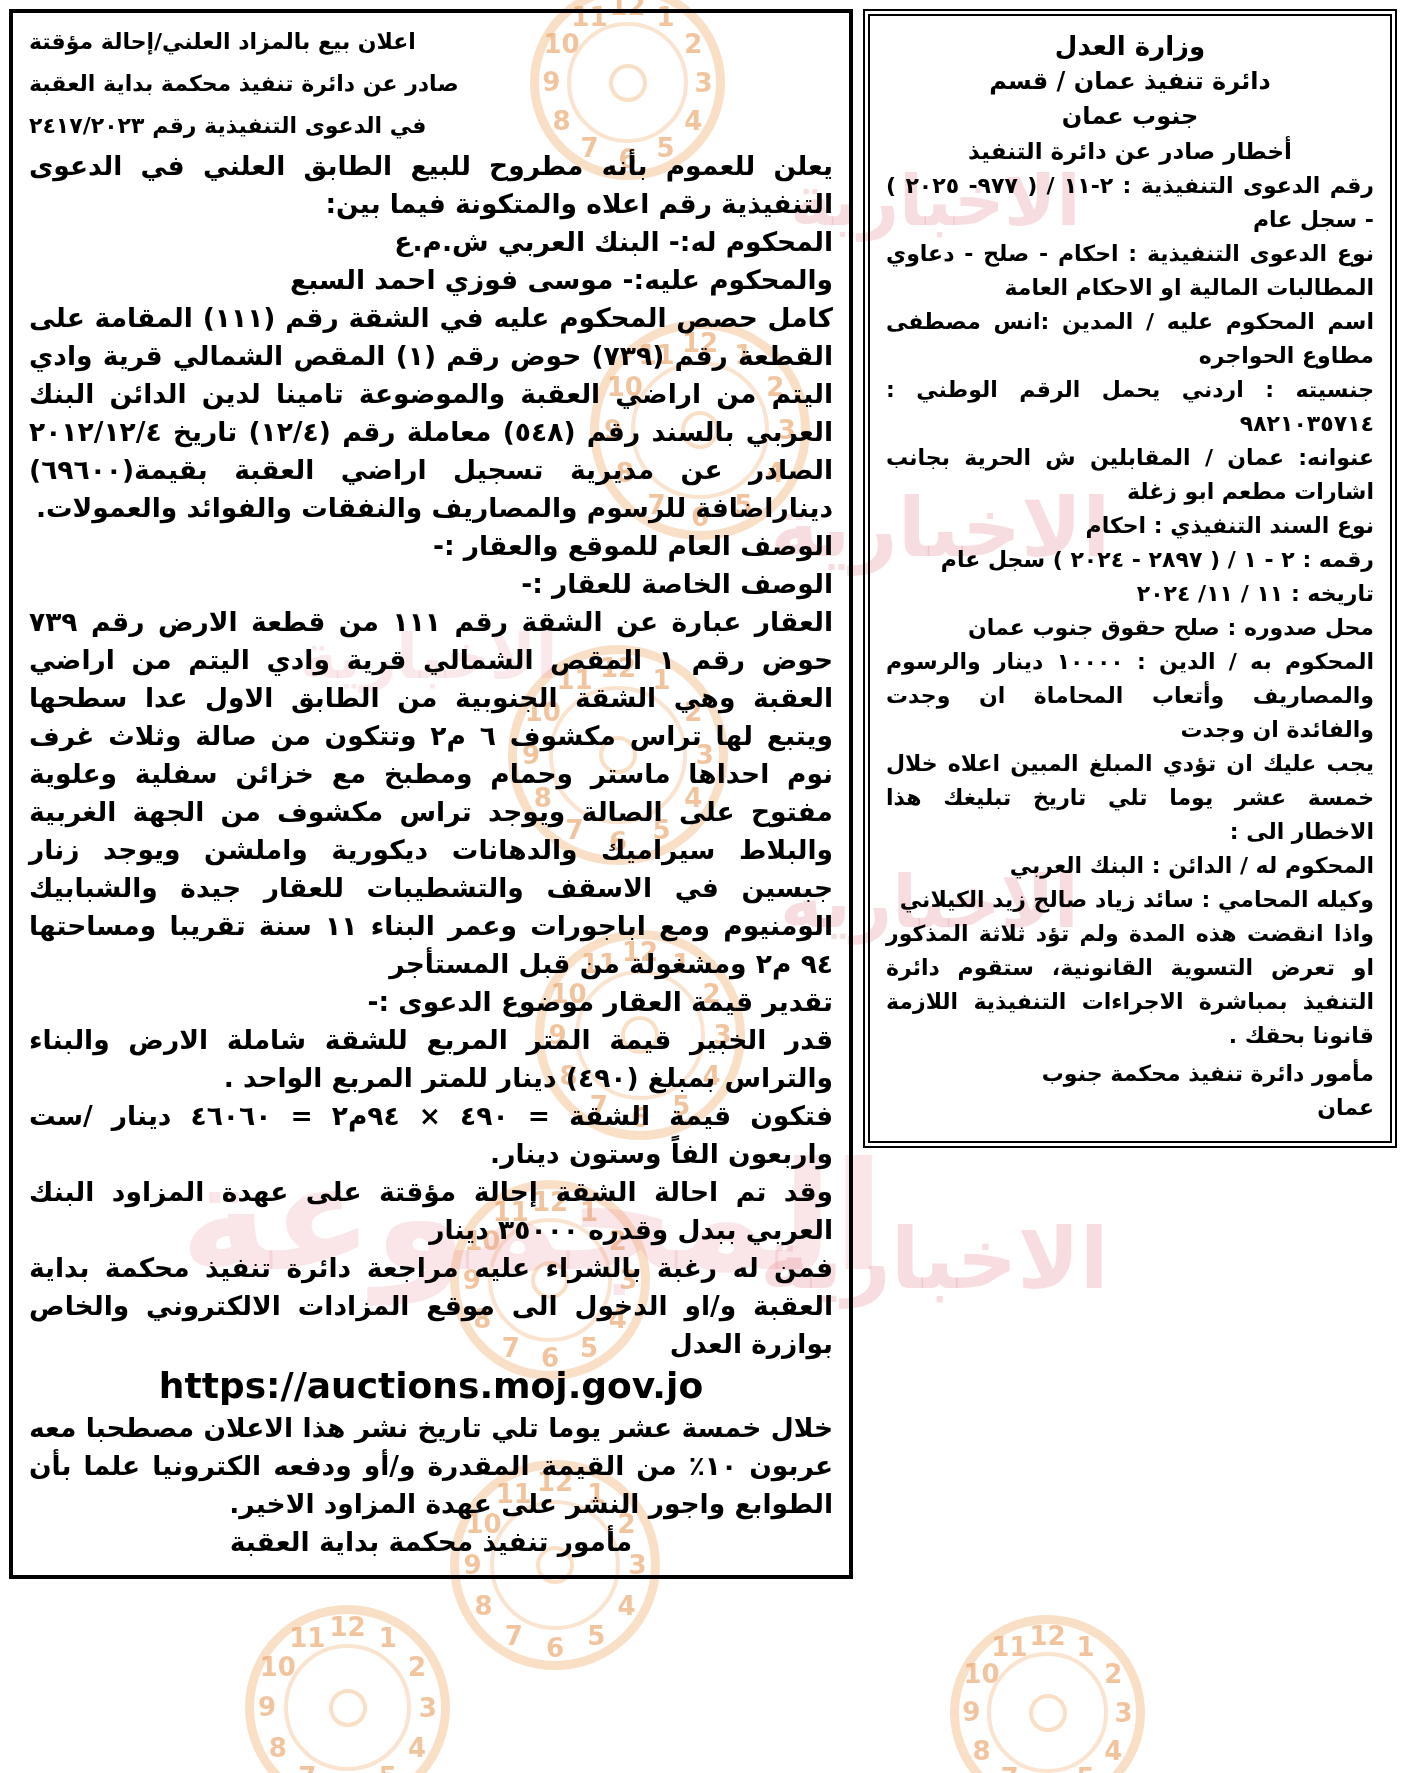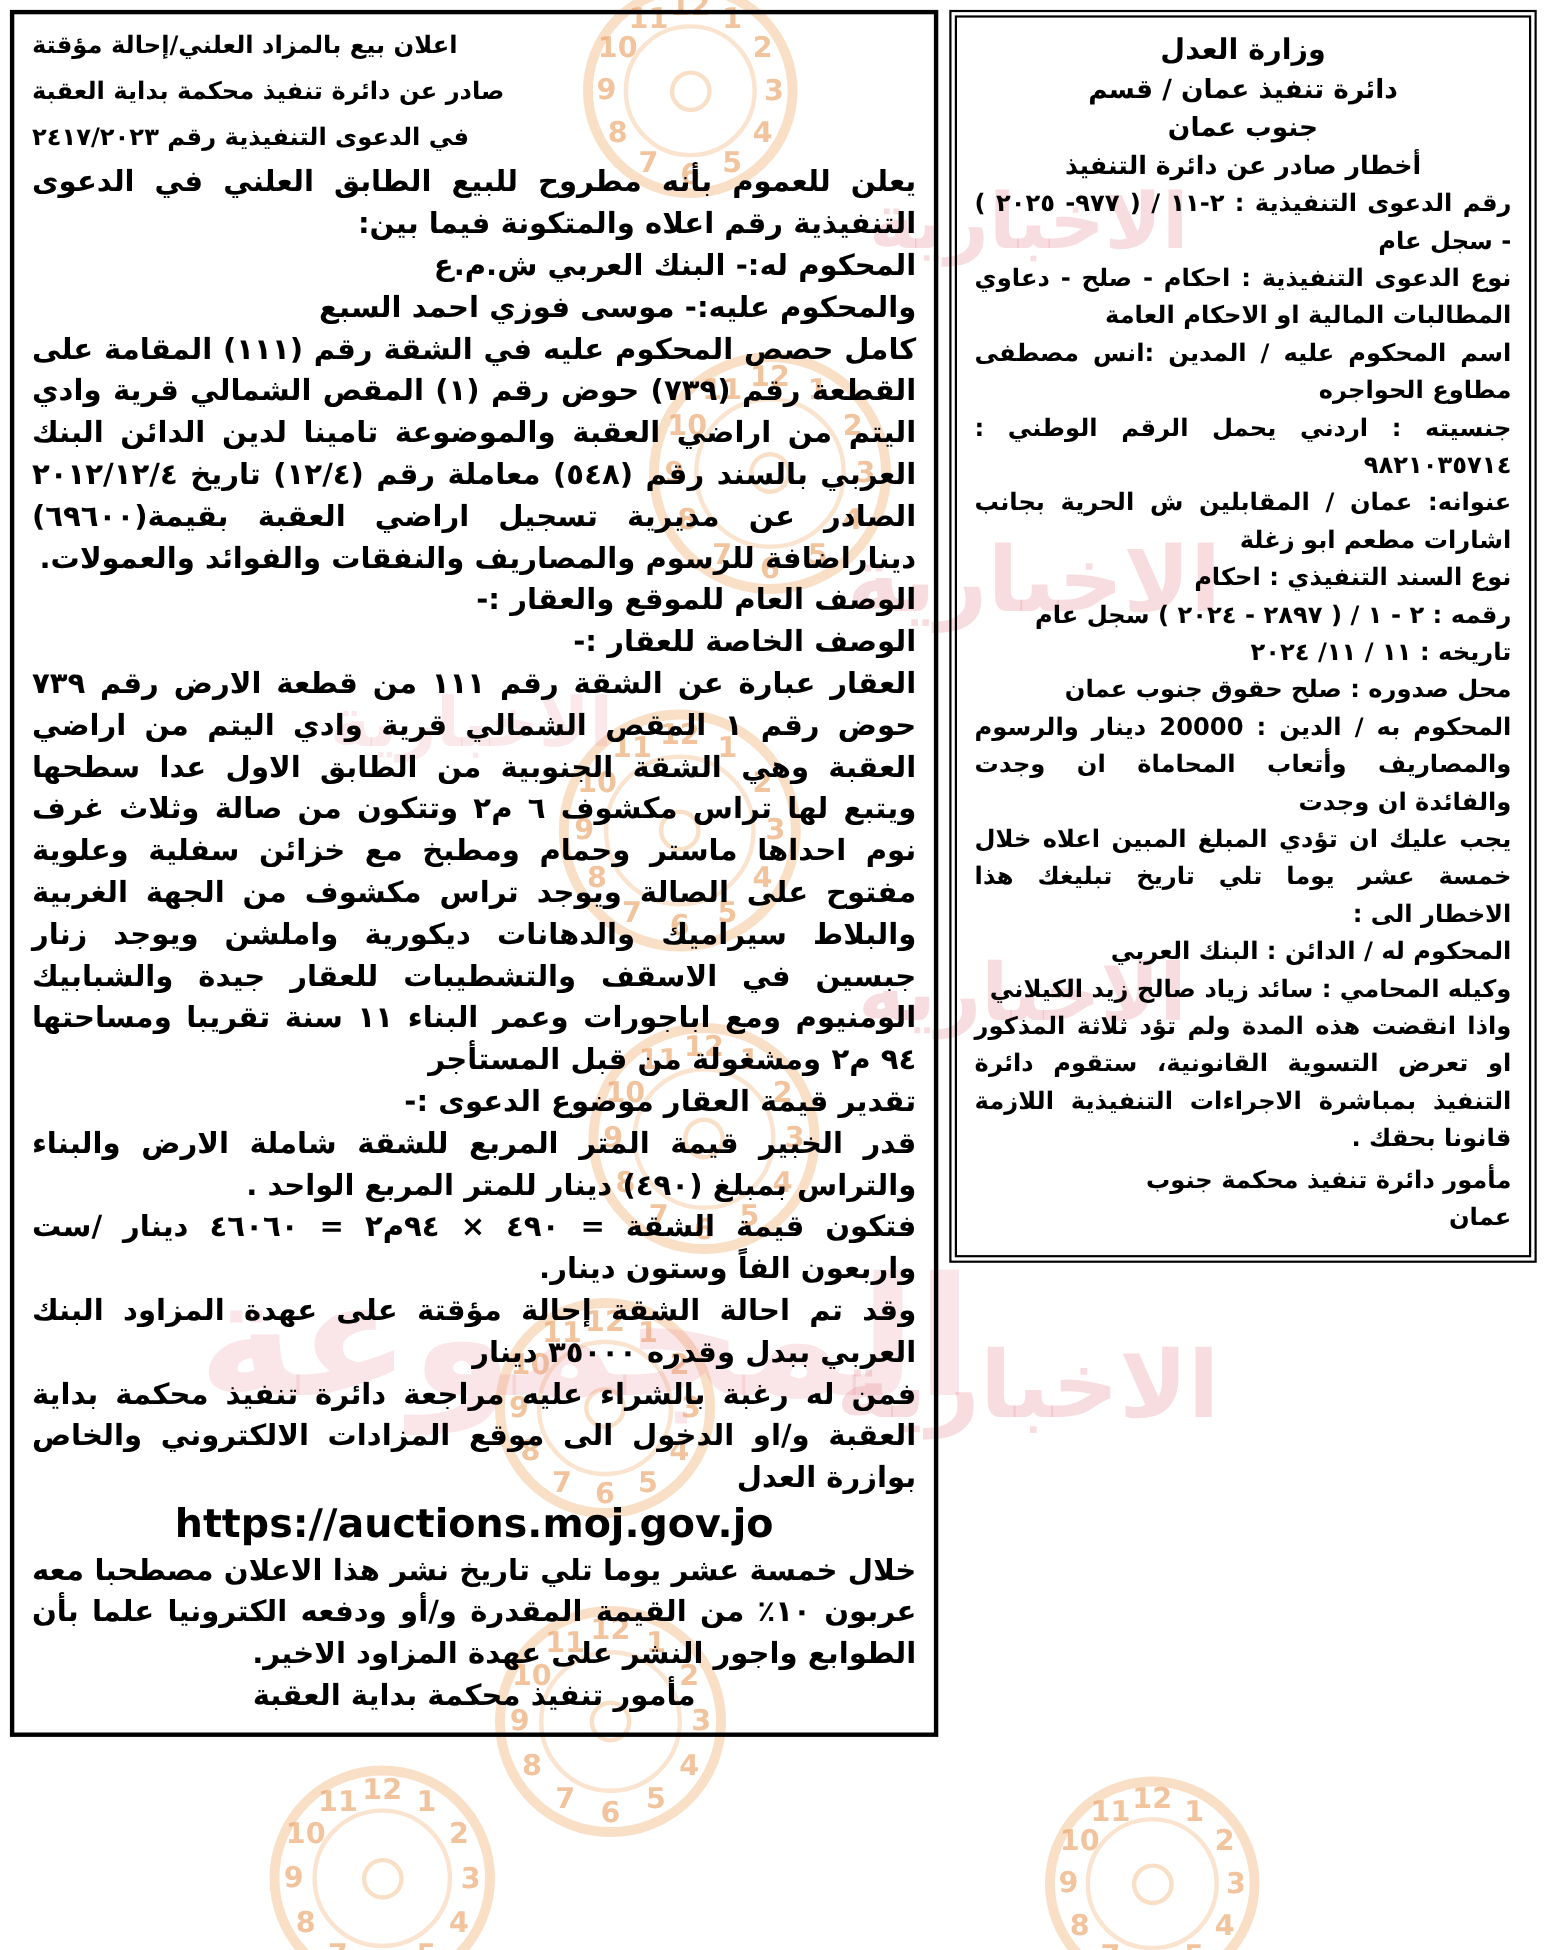--- a/index.html
+++ b/index.html
@@ -210,21 +210,21 @@
     <div class="rc-sub3">أخطار صادر عن دائرة التنفيذ</div>
     <p class="rc-line">رقم الدعوى التنفيذية : ٢-١١ / ( ٩٧٧- ٢٠٢٥ ) - سجل عام</p>
     <p class="rc-line">نوع الدعوى التنفيذية : احكام - صلح - دعاوي المطالبات المالية او الاحكام العامة</p>
     <p class="rc-line">اسم المحكوم عليه / المدين :انس مصطفى مطاوع الحواجره</p>
     <p class="rc-line">جنسيته : اردني يحمل الرقم الوطني : ٩٨٢١٠٣٥٧١٤</p>
     <p class="rc-line">عنوانه: عمان / المقابلين ش الحرية بجانب اشارات مطعم ابو زغلة</p>
     <p class="rc-line">نوع السند التنفيذي : احكام</p>
     <p class="rc-line">رقمه : ٢ - ١ / ( ٢٨٩٧ - ٢٠٢٤ ) سجل عام</p>
     <p class="rc-line">تاريخه : ١١ / ١١/ ٢٠٢٤</p>
     <p class="rc-line">محل صدوره : صلح حقوق جنوب عمان</p>
-    <p class="rc-line">المحكوم به / الدين : 20000 دينار والرسوم والمصاريف وأتعاب المحاماة ان وجدت والفائدة ان وجدت</p>
+    <p class="rc-line">المحكوم به / الدين : ١٠٠٠٠ دينار والرسوم والمصاريف وأتعاب المحاماة ان وجدت والفائدة ان وجدت</p>
     <p class="rc-line">يجب عليك ان تؤدي المبلغ المبين اعلاه خلال خمسة عشر يوما تلي تاريخ تبليغك هذا الاخطار الى :</p>
     <p class="rc-line">المحكوم له / الدائن : البنك العربي</p>
     <p class="rc-line">وكيله المحامي : سائد زياد صالح زيد الكيلاني</p>
     <p class="rc-line">واذا انقضت هذه المدة ولم تؤد ثلاثة المذكور او تعرض التسوية القانونية، ستقوم دائرة التنفيذ بمباشرة الاجراءات التنفيذية اللازمة قانونا بحقك .</p>
     <p class="rc-line rc-sign">مأمور دائرة تنفيذ محكمة جنوب عمان</p>
   </div>
 
   <div class="col leftcol">
     <h1 class="lc-title">اعلان بيع بالمزاد العلني/إحالة مؤقتة</h1>
     <h2 class="lc-title">صادر عن دائرة تنفيذ محكمة بداية العقبة</h2>

